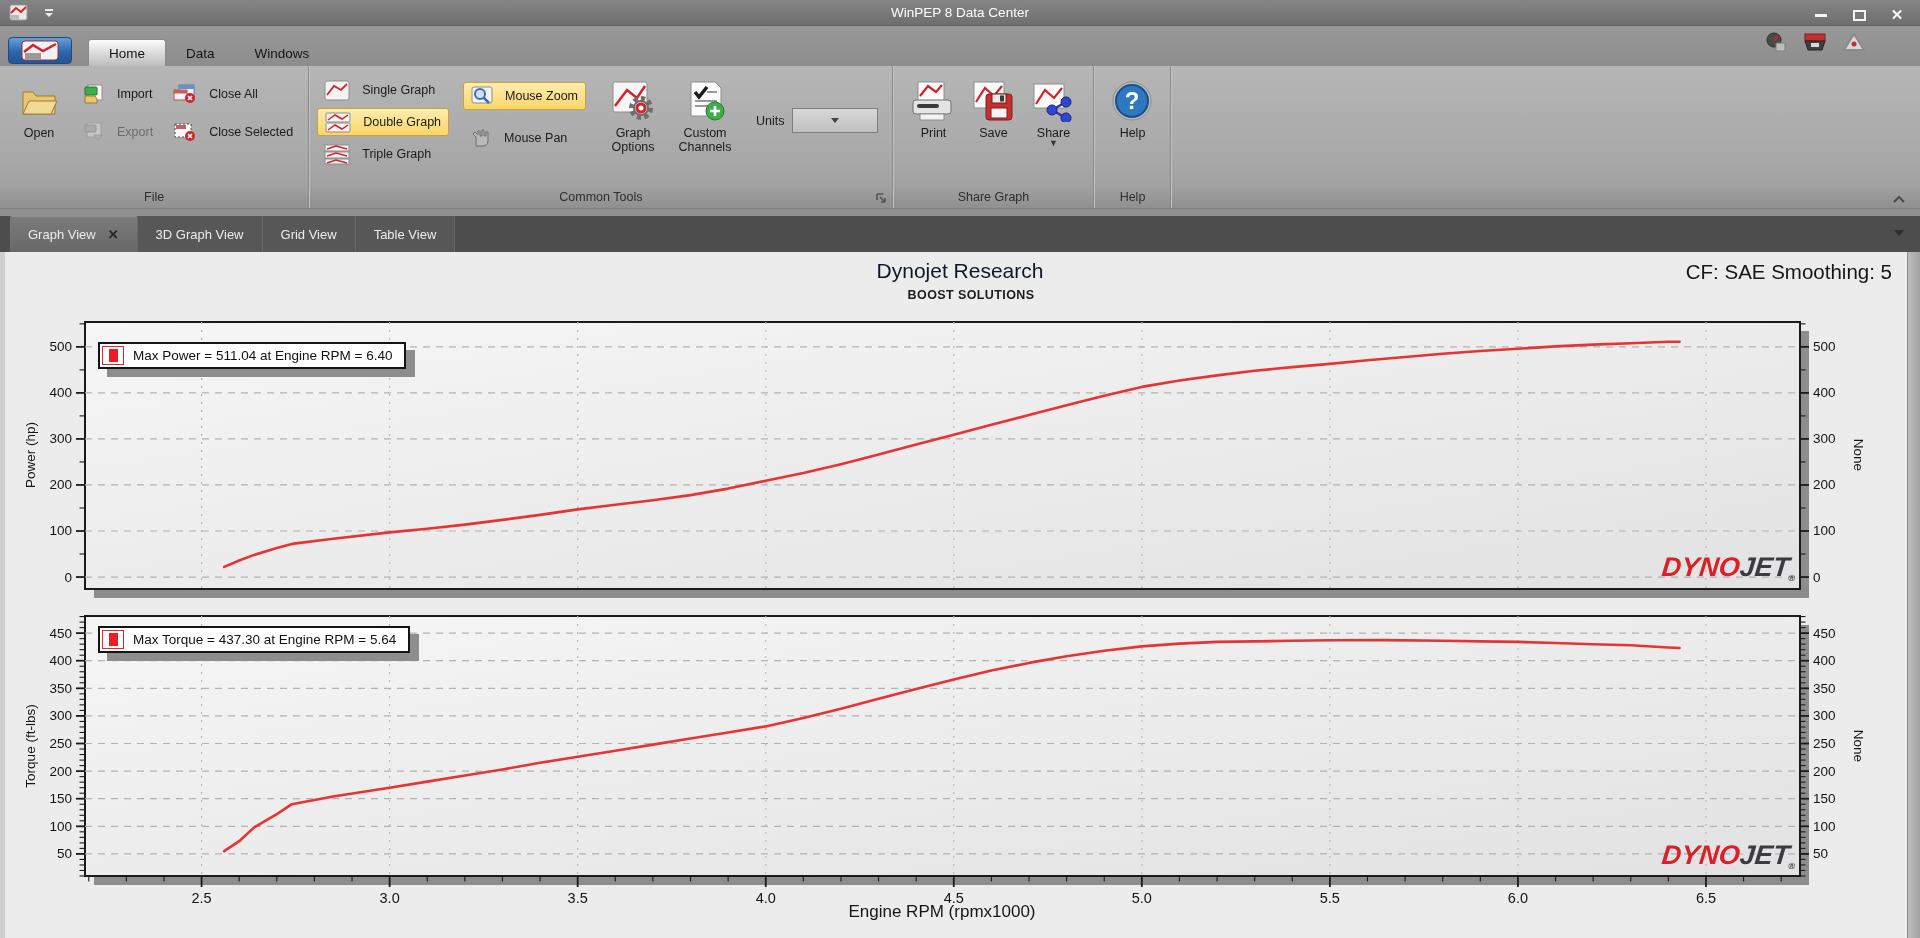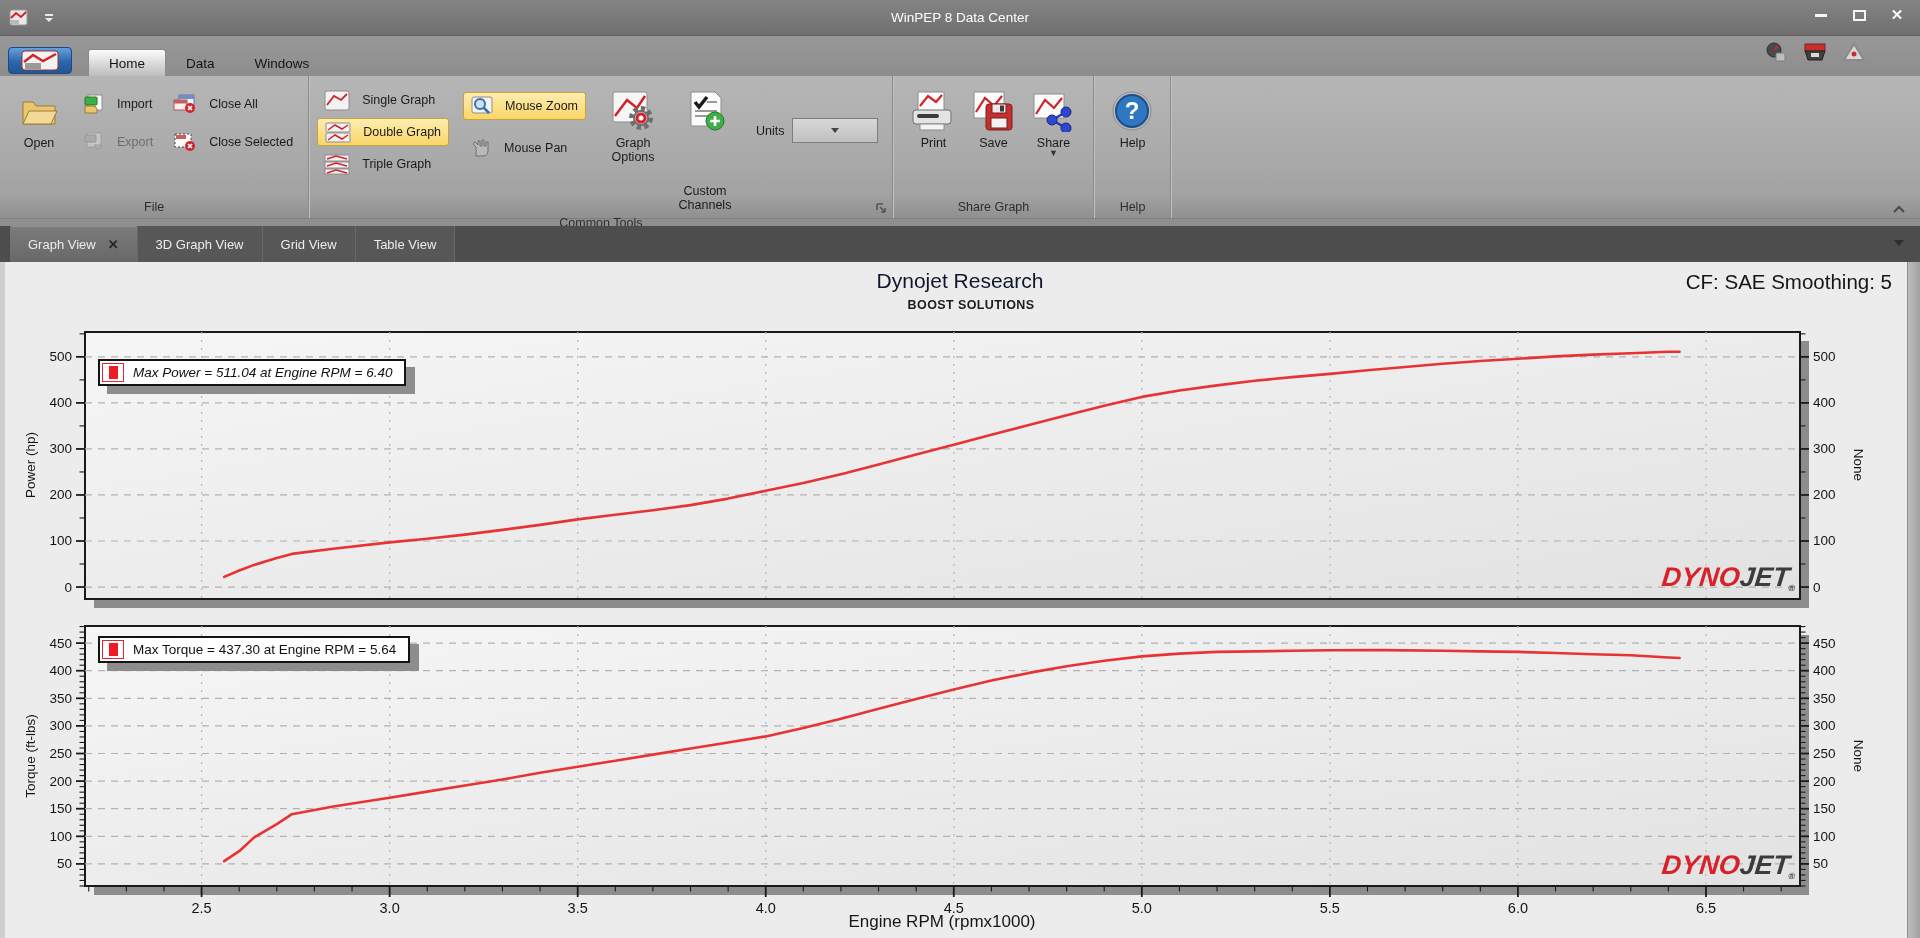--- a/index.html
+++ b/index.html
@@ -1,21 +1,21 @@
 <!DOCTYPE html>
 <html><head>
 <meta charset="utf-8">
 <style>
   * { margin:0; padding:0; box-sizing:border-box; }
   html,body { width:1920px; height:938px; overflow:hidden; background:#555; }
   body { font-family:"Liberation Sans", sans-serif; -webkit-font-smoothing:antialiased; }
   .window { position:relative; width:1920px; height:938px; background:#a5a5a5; outline:1px solid #3f3f3f; }
 
   
-  .titlebar { position:relative; height:36px; background:linear-gradient(#848484,#6f6f6f); border-bottom:1px solid #5e5e5e; display:flex; align-items:center; }
+  .titlebar { position:relative; height:26px; background:linear-gradient(#848484,#6f6f6f); border-bottom:1px solid #5e5e5e; display:flex; align-items:center; }
   .titlebar .qat { display:flex; align-items:center; gap:14px; padding-left:9px; }
   .title-text { position:absolute; left:0; right:0; text-align:center; color:#ffffff; font-size:13.5px; }
   .win-controls { position:absolute; right:8px; top:0; height:30px; display:flex; align-items:center; gap:8px; }
   .win-btn { width:30px; height:22px; display:flex; align-items:center; justify-content:center; color:#f5f5f5; cursor:default; }
   .glyph-min { width:12px; height:3px; background:#f5f5f5; }
   .glyph-max { width:13px; height:11px; border:2px solid #f5f5f5; }
   .glyph-close { font-size:15px; font-weight:bold; }
   .qa-arrow { width:14px; height:14px; display:flex; flex-direction:column; align-items:center; justify-content:center; }
   .qa-arrow .bar { width:8px; height:2px; background:#e9e9e9; margin-bottom:2px; }
   .qa-arrow .tri { width:0; height:0; border-left:4px solid transparent; border-right:4px solid transparent; border-top:4px solid #e9e9e9; }
@@ -58,21 +58,21 @@
   .content { position:relative; height:690px; background:#ececec; overflow:hidden; }
   .left-strip { position:absolute; left:0; top:0; bottom:0; width:5px; background:#cfcfcf; }
   .right-strip { position:absolute; right:0; top:0; bottom:0; width:13px; background:linear-gradient(90deg,#bdbdbd,#a2a2a2); border-left:1px solid #8e8e8e; }
   .chart-svg { position:absolute; left:0; }
   #svg-chart-0 { top:0; }
   #svg-chart-1 { top:352px; }
   .hdr-title { position:absolute; top:7px; left:0; right:0; text-align:center; font-size:21px; color:#0f172a; }
   .hdr-sub { position:absolute; top:36px; left:0; right:12px; text-align:center; font-size:12.5px; font-weight:bold; letter-spacing:.4px; color:#1c1c1c;padding-left:34px; }
   .hdr-cf { position:absolute; top:8px; right:28px; font-size:20.5px; color:#15151a; }
   .legend { position:absolute; display:flex; align-items:center; height:27px; background:#fff; border:2px solid #141414; box-shadow:9px 8px 0 #8d8d8d; padding:0 12px 0 2px; }
-  .legend-1 { left:98px; top:97px;font-style:italic; }
+  .legend-1 { left:98px; top:90px; }
   .legend-2 { left:98px; top:374px; }
   .swatch-box { width:22px; height:19px; border:1.5px solid #e8252b; display:flex; align-items:center; justify-content:center; margin-right:9px; background:#fff; }
   .swatch-fill { width:9px; height:13px; background:#ee1c25; }
   .legend-text { font-size:13.5px; font-weight:500; color:#111; white-space:nowrap; }
   .vlabel { position:absolute; white-space:nowrap; font-size:13.5px; color:#15151a; }
   .v-left-1 { left:30px; top:203px; transform:translate(-50%,-50%) rotate(-90deg); }
   .v-right-1 { left:1858px; top:203px; transform:translate(-50%,-50%) rotate(90deg); }
   .v-left-2 { left:30px; top:494px; transform:translate(-50%,-50%) rotate(-90deg); }
   .v-right-2 { left:1858px; top:494px; transform:translate(-50%,-50%) rotate(90deg); }
   .xlabel { position:absolute; left:942px; top:650px; transform:translateX(-50%); font-size:17px; color:#15151a; }
@@ -252,21 +252,21 @@
             <svg width="44" height="42">
                 <rect x="2" y="2" width="34" height="30" rx="2" fill="#f6f6f6" stroke="#8d8d8d"></rect>
                 <path d="M4 26 L16 10 L26 18 L34 6" fill="none" stroke="#d2222a" stroke-width="2.5"></path>
                 <circle cx="30" cy="28" r="9" fill="none" stroke="#6e6e6e" stroke-width="6" stroke-dasharray="4 3"></circle>
                 <circle cx="30" cy="28" r="7" fill="#e9e9e9" stroke="#6e6e6e" stroke-width="2"></circle>
                 <circle cx="30" cy="28" r="4" fill="#fff" stroke="#d2222a" stroke-width="3"></circle>
               </svg>
           </span>
           <span>Graph Options</span>
         </div>
-        <div class="bigbtn" style="width:70px;gap:48px;">
+        <div class="bigbtn" style="width:70px;">
           <span class="bicon">
             <svg width="44" height="42">
                 <path d="M8 2 h24 l6 6 v28 h-30 z" fill="#fbfbfb" stroke="#8d8d8d"></path>
                 <path d="M12 12 l4 5 8 -10" fill="none" stroke="#1b1b1b" stroke-width="3.5"></path>
                 <line x1="24" y1="12" x2="34" y2="12" stroke="#9a9a9a" stroke-width="2"></line>
                 <line x1="12" y1="21" x2="34" y2="21" stroke="#9a9a9a" stroke-width="2"></line>
                 <line x1="12" y1="26" x2="30" y2="26" stroke="#9a9a9a" stroke-width="2"></line>
                 <circle cx="32" cy="31" r="9" fill="#3fae49" stroke="#1f7a2a"></circle>
                 <path d="M32 26 v10 M27 31 h10" stroke="#fff" stroke-width="2.6"></path>
               </svg>

